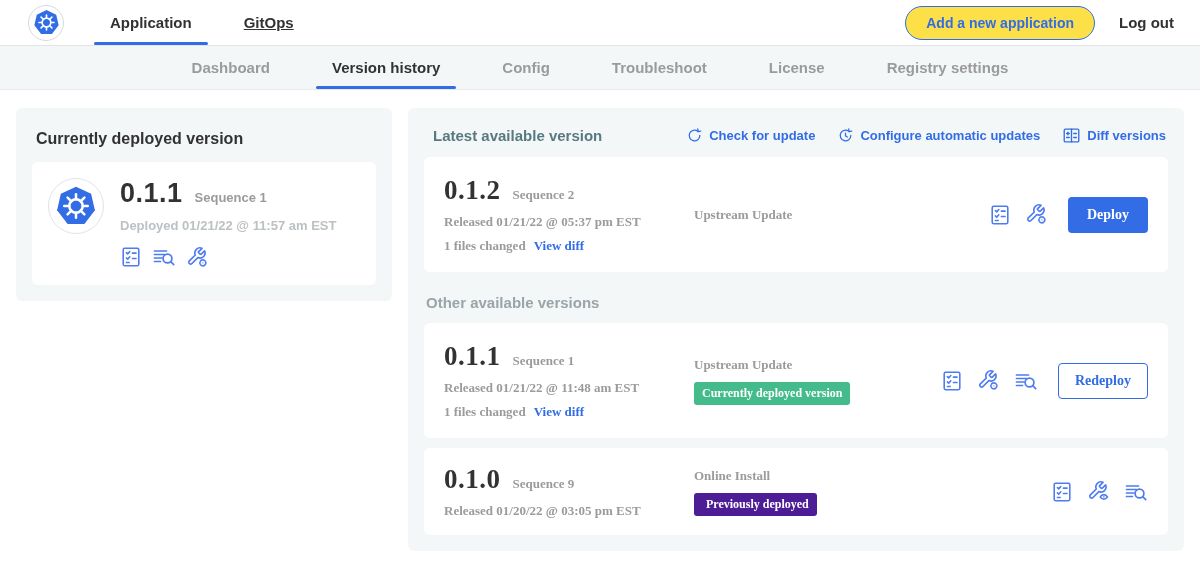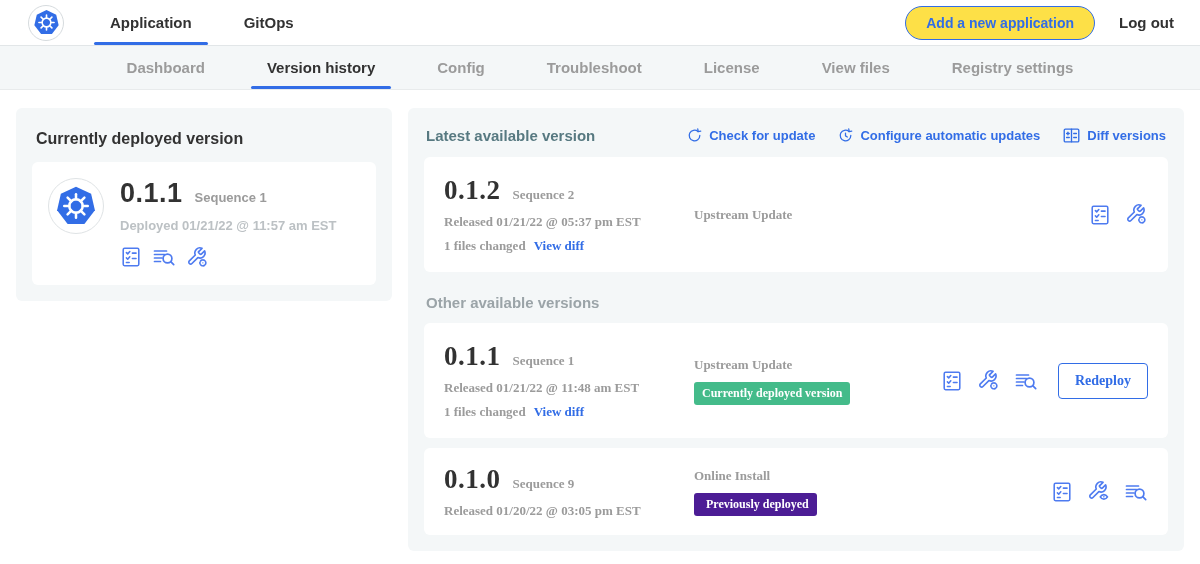--- a/index.html
+++ b/index.html
@@ -3,21 +3,21 @@
 <meta charset="utf-8">
 <style>
   * { margin:0; padding:0; box-sizing:border-box; }
   html,body { width:1200px; height:564px; background:#ffffff; font-family:"Liberation Sans", sans-serif; overflow:hidden; }
 
   
   .topnav { height:45px; background:#fff; display:flex; align-items:center; padding:0 26px 0 28px; }
   .logo-badge { width:36px; height:36px; border-radius:50%; background:#fff; border:1px solid #d6dbde; display:flex; align-items:center; justify-content:center; margin-right:30px; }
   .app-tabs { display:flex; height:45px; align-items:stretch; }
   .app-tab { display:flex; align-items:center; padding:0 16px; font-size:15px; font-weight:700; color:#323232; position:relative; cursor:pointer; }
-  .app-tab.inactive { color:#323232; font-weight:700; margin-left:20px; }
+  .app-tab.inactive { color:#323232; font-weight:700; margin-left:20px;text-decoration:underline; }
   .app-tab.active::after { content:""; position:absolute; left:0; right:0; bottom:0; height:3px; background:#326de6; border-radius:2px; }
   .topnav-right { margin-left:auto; display:flex; align-items:center; gap:24px; }
   .add-app-btn { border:1.5px solid #326de6; color:#326de6; background:#fde047; font-weight:700; font-size:14px; padding:8px 20px; border-radius:18px; cursor:pointer; font-family:inherit; }
   .logout { font-size:15px; font-weight:600; color:#323232; cursor:pointer; }
 
   
   .subnav { height:45px; background:#f4f7f8; border-top:1px solid #e2e6e8; border-bottom:1px solid #e8ebec; display:flex; justify-content:center; align-items:stretch; gap:58px; }
   .sub-tab { display:flex; align-items:center; font-size:15px; font-weight:600; color:#9b9b9b; position:relative; cursor:pointer; padding:0 2px; }
   .sub-tab.active { color:#323232; }
   .sub-tab.active::after { content:""; position:absolute; left:-14px; right:-14px; bottom:0; height:3px; background:#326de6; border-radius:2px; }
@@ -34,21 +34,21 @@
   .ver-row { display:flex; align-items:baseline; gap:12px; }
   .ver-num { font-size:27px; font-weight:700; color:#323232; letter-spacing:.5px; }
   .seq { font-size:13px; font-weight:600; color:#9b9b9b; }
   .deployed-date { font-size:13px; font-weight:600; color:#bcc1c4; margin-top:9px; }
   .icon-row { display:flex; align-items:center; gap:10px; margin-top:12px; color:#4e7bf0; }
   .icon-row svg { cursor:pointer; }
 
   
   .versions-panel { flex:1; padding:14px 16px 16px; }
   .vp-header { display:flex; align-items:center; padding:4px 2px 12px; }
-  .vp-title { font-size:15px; font-weight:600; color:#577981; }
+  .vp-title { font-size:15px; font-weight:600; color:#577981;margin-left:7px; }
   .vp-actions { margin-left:auto; display:flex; align-items:center; gap:22px; }
   .vp-action { display:flex; align-items:center; gap:6px; color:#326de6; font-size:13px; font-weight:700; cursor:pointer; }
 
   .version-card { background:#fff; border-radius:6px; padding:16px 20px; display:flex; align-items:center;font-family:Liberation Serif, serif; }
   .vc-left { width:250px; flex:none; }
   .vc-mid { flex:1; display:flex; flex-direction:column; gap:9px; align-items:flex-start; }
   .vc-right { display:flex; align-items:center; gap:14px; color:#4e7bf0; }
   .vc-right svg { cursor:pointer; }
   .released { font-size:13px; font-weight:600; color:#9b9b9b; margin-top:8px; }
   .files-row { font-size:13px; font-weight:600; color:#9b9b9b; margin-top:8px; display:flex; gap:8px; }
@@ -158,23 +158,20 @@
   <div class="sub-tab">
       <span>Config</span>
     </div>
   <div class="sub-tab">
       <span>Troubleshoot</span>
     </div>
   <div class="sub-tab">
       <span>License</span>
     </div>
   <div class="sub-tab">
-      <span>View files</span>
-    </div>
-  <div class="sub-tab">
       <span>Registry settings</span>
     </div>
 </div>
 
 <div class="main">
 
   <div class="panel deployed-panel">
     <div class="deployed-title">Currently deployed version</div>
     <div class="deployed-card">
       <div class="k8s-circle">
@@ -243,20 +240,21 @@
       <div class="vc-mid">
         <span class="source-label">Upstream Update</span>
       </div>
       <div class="vc-right">
         <svg width="22" height="22" viewBox="0 0 24 24">
             <use href="#i-checklist"></use>
           </svg>
         <svg width="23" height="23" viewBox="0 0 24 24">
             <use href="#i-wrench-gear"></use>
           </svg>
+        <button class="deploy-btn">Deploy</button>
       </div>
     </div>
 
     <div class="other-title">Other available versions</div>
 
     <div class="version-card" style="padding-top:18px;padding-bottom:18px;">
       <div class="vc-left">
         <div class="ver-row">
           <span class="ver-num">0.1.1</span>
           <span class="seq">Sequence 1</span>

